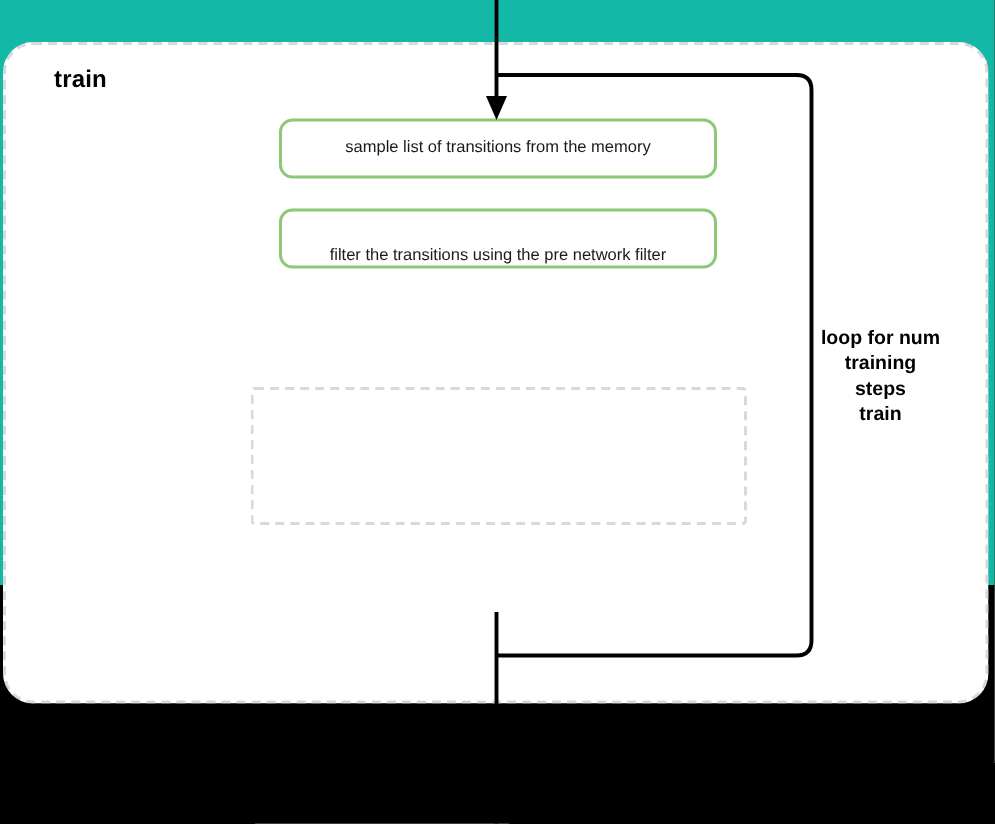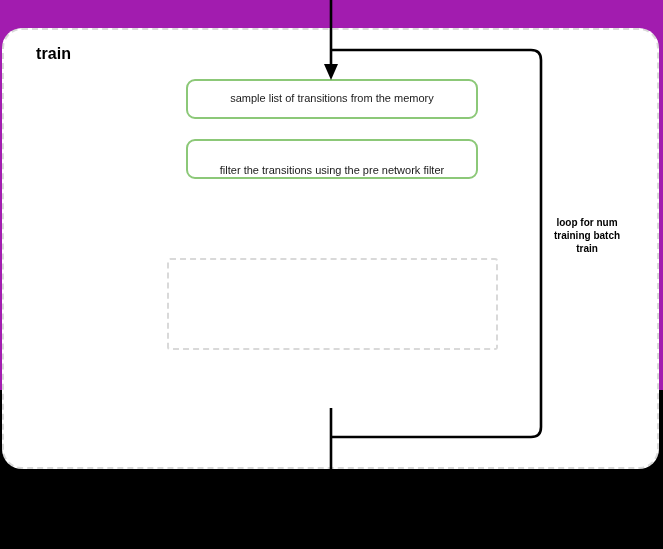--- a/index.html
+++ b/index.html
@@ -11,21 +11,21 @@
     width: 663px;
     height: 549px;
     overflow: hidden;
     font-family: "Liberation Sans", sans-serif;
   }
 
   #canvas {
     position: relative;
     width: 663px;
     height: 390px;
-    background: #a21caf;
+    background: #14b8a6;
   }
 
   
   .outer-block {
     position: absolute;
     left: 2px;
     top: 28px;
     width: 657px;
     height: 441px;
     background: #ffffff;
@@ -105,21 +105,21 @@
     overflow: visible;
     pointer-events: none;
   }
 
   
   .loop-label {
     position: absolute;
     left: 545px;
     top: 216px;
     width: 84px;
-    font-size: 10px;
+    font-size: 13px;
     font-weight: bold;
     color: #000000;
     text-align: center;
     line-height: 1.32;
   }
 </style>
 </head>
 <body>
 
 <div id="canvas">
@@ -145,17 +145,17 @@
     <path d="M331,0 L331,74" stroke="#000000" stroke-width="2.6" fill="none"></path>
     <polygon points="331,80 324,64 338,64" fill="#000000"></polygon>
 
     <path d="M331,50 L531,50 Q541,50 541,60 L541,427 Q541,437 531,437 L331,437" stroke="#000000" stroke-width="2.6" fill="none" stroke-linecap="butt"></path>
 
     <path d="M331,408 L331,549" stroke="#000000" stroke-width="2.6" fill="none"></path>
   </svg>
 
   <div class="loop-label">
     <div>loop for num</div>
-    <div>training batch</div>
+    <div>training steps</div>
     <div>train</div>
   </div>
 
 </div>
 
 </body></html>

